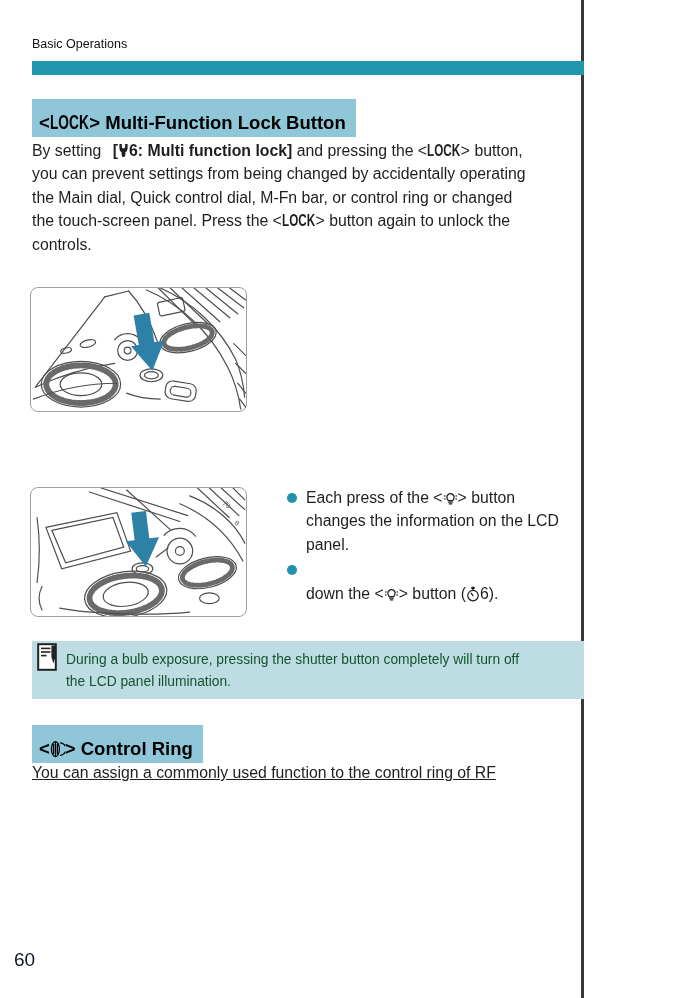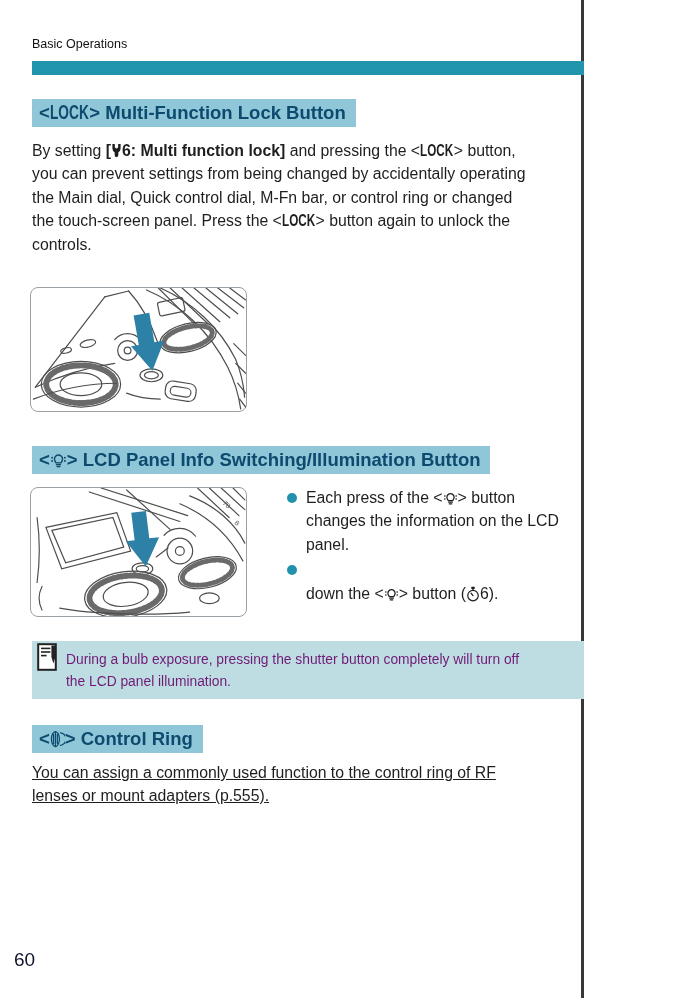--- a/index.html
+++ b/index.html
@@ -1,41 +1,41 @@
 <!DOCTYPE html>
 <html><head>
 <meta charset="utf-8">
 <style>
   html,body{margin:0;padding:0;background:#fff;}
   .page{position:relative;width:584px;height:998px;background:#ffffff;
         font-family:"Liberation Sans",sans-serif;color:#1e1e1e;overflow:hidden;}
   .edge{position:absolute;right:0;top:0;width:3px;height:998px;background:#383838;}
   .crumb{position:absolute;left:32px;top:37px;font-size:12.5px;color:#111;}
   .bar{position:absolute;left:32px;top:61px;width:606px;height:14px;background:#2095ac;}
-  .h{position:absolute;left:32px;display:inline-block;background:#8fc6d8;color:#0c4a6e;
-     font-weight:bold;font-size:18.5px;line-height:21px;padding:3px 10px 4px 7px;white-space:nowrap;}
+  .h{position:absolute;left:32px;display:inline-block;background:#8fc6d8;color:#000000;
+     font-weight:bold;font-size:18.5px;line-height:21px;padding:13px 10px 4px 7px;white-space:nowrap;}
   .h1{top:99px}.h2{top:446px}.h3{top:725px}
   .body{font-size:15.8px;line-height:23.4px;color:#1e1e1e;}
   .p1{position:absolute;left:32px;top:139px;width:660px;}
   .p3{position:absolute;left:32px;top:761px;width:660px;text-decoration:underline;}
-  b{font-weight:700;}
+  b{font-weight:700;margin-left:7px;}
   .cond{display:inline-block;font-weight:600;transform:scaleX(0.74) scaleY(1.06);
         transform-origin:0 62%;margin-right:-0.70em;}
   .icon{display:inline-block;vertical-align:-3px;line-height:0;}
   .icon svg{display:inline-block;}
   .fig{position:absolute;border:1.6px solid #9aa1a6;border-radius:8px;background:#fff;box-sizing:border-box;}
   .fig svg{display:block;width:100%;height:100%;}
   .fig1{left:30px;top:287px;width:217px;height:125px;}
   .fig2{left:30px;top:487px;width:217px;height:130px;}
   .bullets{position:absolute;left:287px;top:486px;width:380px;}
   .bullet{position:relative;padding-left:19px;margin-bottom:2px;}
   .dot{position:absolute;left:0;top:7px;width:10px;height:10px;border-radius:50%;background:#2191ae;}
   .note{position:absolute;left:32px;top:641px;width:606px;height:58px;background:#bedde3;}
   .noteicon{position:absolute;left:5px;top:2px;line-height:0;}
-  .notetext{position:absolute;left:34px;top:8px;font-size:13.8px;line-height:21.5px;color:#701a75;}
+  .notetext{position:absolute;left:34px;top:8px;font-size:13.8px;line-height:21.5px;color:#14532d;}
   .pageno{position:absolute;left:14px;top:949px;font-size:19px;color:#0f172a;}
 </style>
 </head>
 <body>
 
 <div class="page">
   <div class="edge"></div>
 
   <div class="crumb">Basic Operations</div>
   <div class="bar"></div>
@@ -90,33 +90,20 @@
           <rect x="135" y="95" width="31" height="18" rx="7"></rect>
           <rect x="140" y="100" width="21" height="9" rx="4.5"></rect>
         </g>
         <path d="M96 106 C106 110 118 112 130 112"></path>
         <path d="M2 112 C28 102 56 96 86 96"></path>
       </g>
       <path fill="#2e81a6" transform="rotate(-10 116 55)" d="M108 26 L124 26 L124 56 L134 56 L117 84 L100 56 L108 56 Z"></path>
     </svg>
   </div>
 
-  <div class="h h2"><span>&lt;</span><span class="icon"><svg width="17" height="17" viewBox="0 0 18 18">
-          <g stroke="currentColor" stroke-width="1.5" fill="none" stroke-linecap="round">
-            <path d="M9 3.2 a4.3 4.3 0 0 1 4.3 4.3 c0 2 -1.1 3 -1.7 4 h-5.2 c-0.6 -1 -1.7 -2 -1.7 -4 A4.3 4.3 0 0 1 9 3.2 Z"></path>
-            <path d="M6.9 13.4 h4.2"></path>
-            <path d="M7.5 15.4 h3"></path>
-          </g>
-          <g fill="currentColor">
-            <circle cx="2.2" cy="6" r="1"></circle>
-            <circle cx="2.2" cy="9.6" r="1"></circle>
-            <circle cx="15.8" cy="6" r="1"></circle>
-            <circle cx="15.8" cy="9.6" r="1"></circle>
-          </g>
-        </svg></span><span>&gt; LCD Panel Info Switching/Illumination Button</span></div>
 
   <div class="fig fig2">
     <svg viewBox="0 0 216 130">
       <g stroke="#4d4d4d" stroke-width="1.2" fill="none" stroke-linecap="round">
         <path d="M58 4 L150 34"></path>
           <path d="M70 0 L158 28"></path>
           <path d="M96 2 L140 42"></path>
         <path d="M14 40 L86 25 L100 64 L30 82 Z"></path>
         <path d="M20 43 L82 30 L93 60 L34 76 Z"></path>
         <path d="M5 30 C8 52 8 74 5 96"></path>
@@ -205,16 +192,16 @@
   <div class="h h3"><span>&lt;</span><span class="icon" style="vertical-align:-4px"><svg width="15" height="20" viewBox="0 0 18 22">
           <g stroke="currentColor" stroke-width="1.5" fill="none" stroke-linecap="round">
             <ellipse cx="6.5" cy="11" rx="4.8" ry="9"></ellipse>
             <path d="M4.2 5.5 V16.5"></path>
             <path d="M6.5 2.5 V19.5"></path>
             <path d="M8.8 5.5 V16.5"></path>
             <path d="M12.5 3.5 a6.5 7.5 0 0 1 0 15"></path>
           </g>
         </svg></span><span>&gt; Control Ring</span></div>
 
-  <div class="body p3"><span>You can assign a commonly used function to the control ring of RF</span><br><span>lenses or mount adapters (p.555).</span></div>
+  <div class="body p3"><span>You can assign a commonly used function to the control ring of RF</span><br></div>
 
   <div class="pageno">60</div>
 </div>
 
 </body></html>

